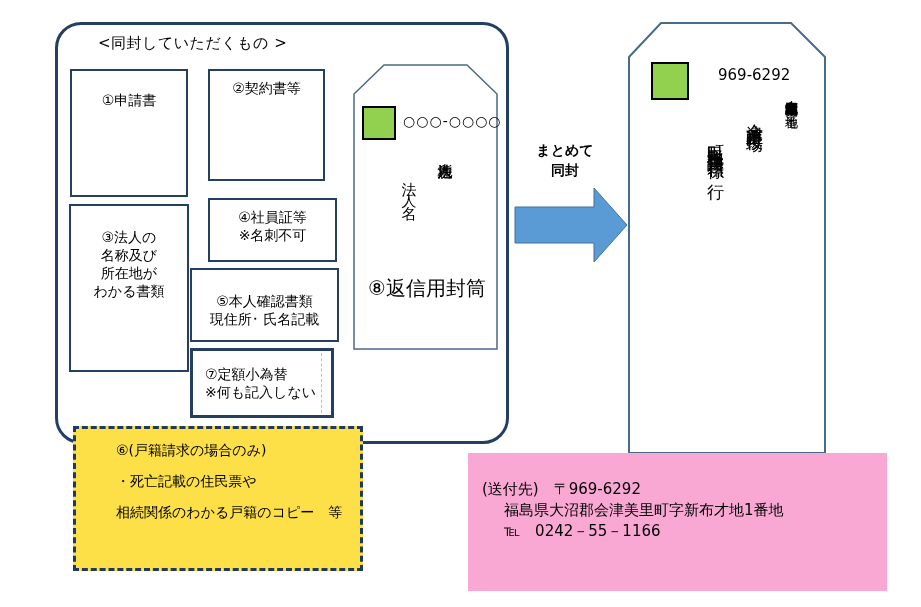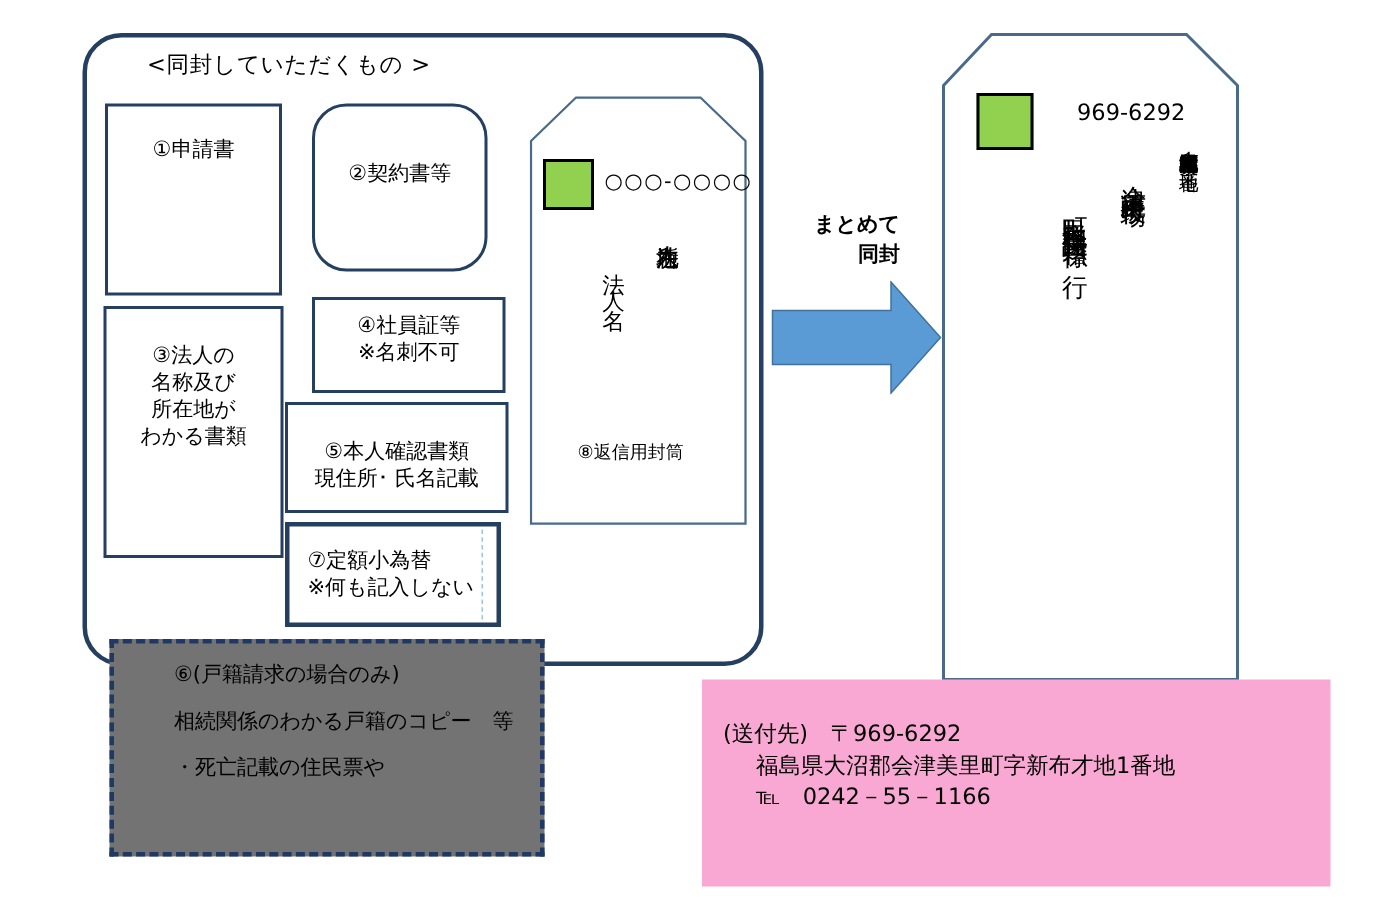--- a/index.html
+++ b/index.html
@@ -3,33 +3,33 @@
 <meta charset="utf-8">
 <style>
   html, body { margin:0; padding:0; }
   body { width:921px; height:607px; background:#ffffff; position:relative; overflow:hidden;
          font-family:"DejaVu Sans", sans-serif; color:#000; }
   .abs { position:absolute; box-sizing:border-box; }
   .outer { left:55px; top:22px; width:454px; height:422px; border:3px solid #243f60; border-radius:26px; background:#fff; }
   .title { left:98px; top:34px; font-size:15px; letter-spacing:0.5px; }
   .box { border:2px solid #243f60; background:#fff; font-size:14px; text-align:center; line-height:18px; }
   .box1 { left:70px; top:69px; width:118px; height:128px; padding-top:20px; }
-  .box2 { left:208px; top:69px; width:117px; height:112px; padding-top:36px;border-radius:23px; }
+  .box2 { left:208px; top:69px; width:117px; height:112px; padding-top:8px; }
   .box3 { left:69px; top:204px; width:120px; height:168px; padding-top:22px; }
   .box4 { left:208px; top:198px; width:129px; height:64px; padding-top:8px; }
   .box5 { left:190px; top:268px; width:149px; height:74px; padding-top:22px; }
   .box7 { left:190px; top:348px; width:144px; height:70px; border-width:3px; text-align:left; padding:14px 0 0 12px; }
   .box7 .dash { position:absolute; left:128px; top:2px; bottom:2px; border-left:1px dashed #9dc3e6; }
-  .box6 { left:73px; top:426px; width:290px; height:145px; border:3px dashed #1f3864; background:#737373;
+  .box6 { left:73px; top:426px; width:290px; height:145px; border:3px dashed #1f3864; background:#fde047;
           border-style:dashed; padding:6px 0 0 40px; font-size:14px; line-height:31px; }
   .env-small { left:353px; top:64px; width:145px; height:286px; }
   .env-big { left:628px; top:22px; width:198px; height:432px; }
   .stamp { background:#92d050; border:2px solid #000; }
   .vtext { writing-mode:vertical-rl; text-orientation:upright; }
-  .arrow-label { left:530px; top:140px; width:70px; text-align:right; font-size:14px; font-weight:bold; line-height:20px; }
+  .arrow-label { left:530px; top:140px; width:70px; text-align:center; font-size:14px; font-weight:bold; line-height:20px; }
   .sendto { left:468px; top:453px; width:419px; height:138px; background:#f9a8d4; font-size:15px; line-height:21px; padding:26px 0 0 14px; }
   .sendto div { white-space:pre; }
 </style>
 </head>
 <body>
 
 <div class="abs outer"></div>
 <div class="abs title">&lt;同封していただくもの &gt;</div>
 
 <div class="abs box box1">
@@ -53,32 +53,32 @@
   <div>現住所･ 氏名記載</div>
 </div>
 <div class="abs box box7">
   <div>⑦定額小為替</div>
   <div>※何も記入しない</div>
   <span class="dash"></span>
 </div>
 
 <div class="abs box6">
   <div>⑥(戸籍請求の場合のみ)</div>
+  <div>・死亡記載の住民票や</div>
   <div>相続関係のわかる戸籍のコピー　等</div>
-  <div>・死亡記載の住民票や</div>
 </div>
 
 <svg class="abs env-small" viewBox="0 0 145 286">
   <polygon points="1,30 31,1 114,1 144,30 144,285 1,285" fill="#fff" stroke="#4a6a8a" stroke-width="1.5"></polygon>
 </svg>
 <div class="abs stamp" style="left:362px;top:106px;width:34px;height:34px;"></div>
 <div class="abs" style="left:403px;top:113px;font-size:14px;letter-spacing:1px;">○○○-○○○○</div>
 <div class="abs vtext" style="left:436px;top:152px;font-size:15px;line-height:18px;">法人所在地</div>
 <div class="abs vtext" style="left:400px;top:170px;font-size:15px;line-height:18px;letter-spacing:12px;">法人名</div>
-<div class="abs" style="left:368px;top:293px;font-size:12px;margin-left:17px;">⑧返信用封筒</div>
+<div class="abs" style="left:368px;top:275px;font-size:20px;">⑧返信用封筒</div>
 
 <div class="abs arrow-label">
   <div>まとめて</div>
   <div>同封</div>
 </div>
 <svg class="abs" style="left:514px;top:187px;width:114px;height:76px;" viewBox="0 0 114 76">
   <polygon points="1,20 80,20 80,1 113,38 80,75 80,56 1,56" fill="#5b9bd5" stroke="#41719c" stroke-width="1"></polygon>
 </svg>
 
 <svg class="abs env-big" viewBox="0 0 198 432">

